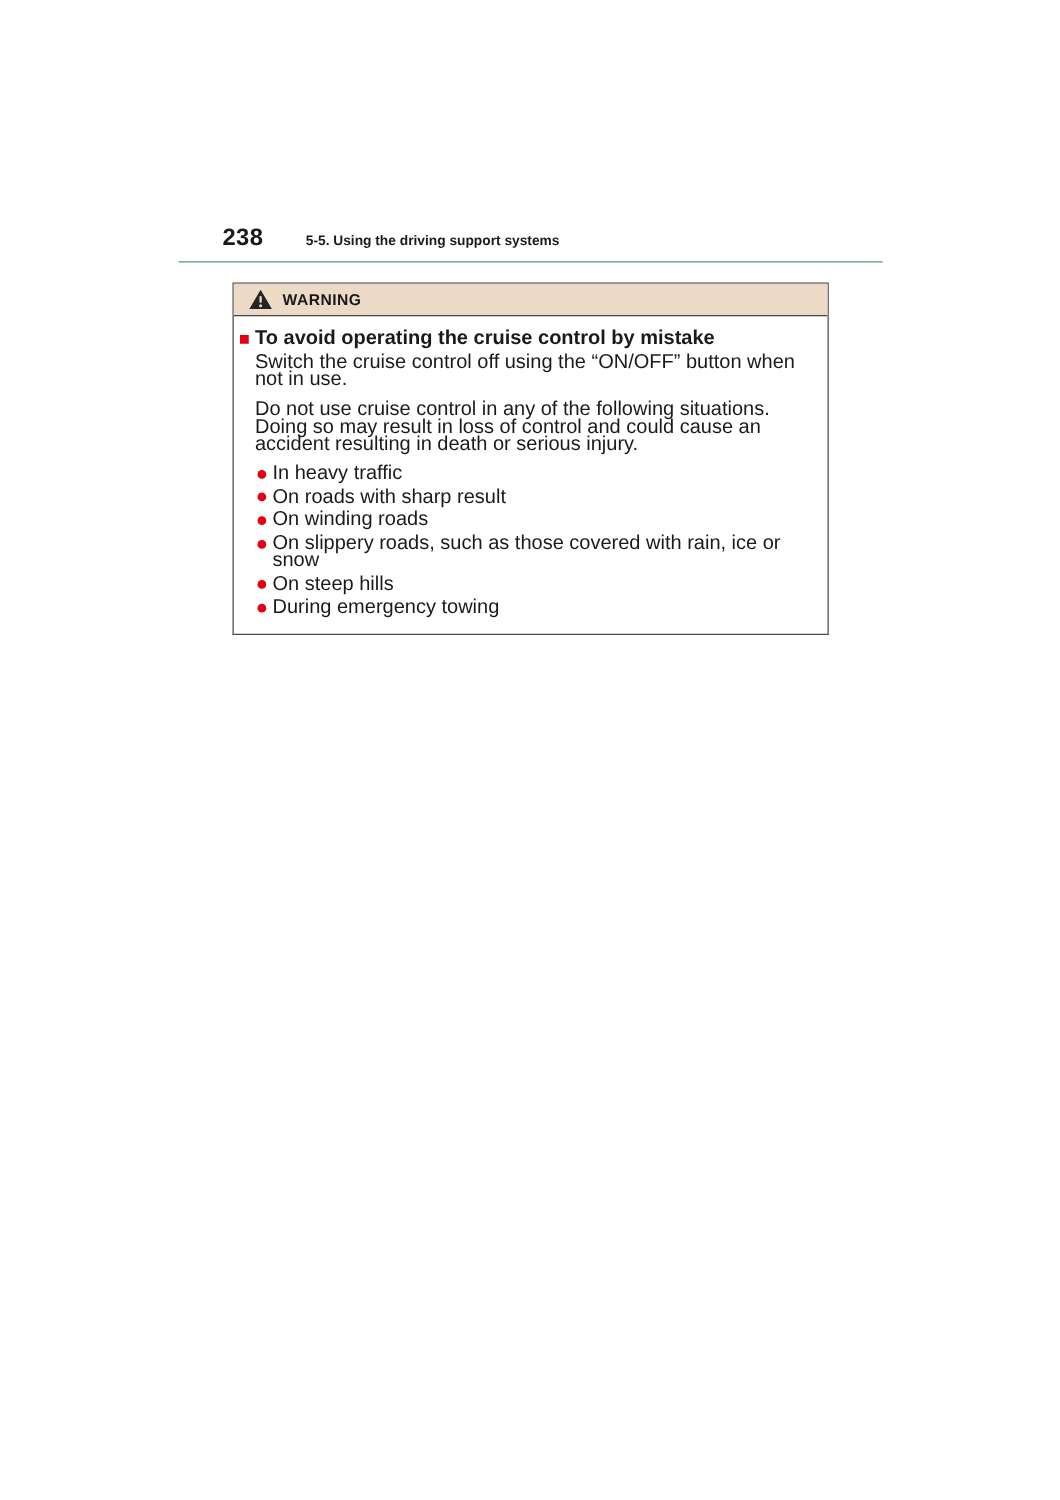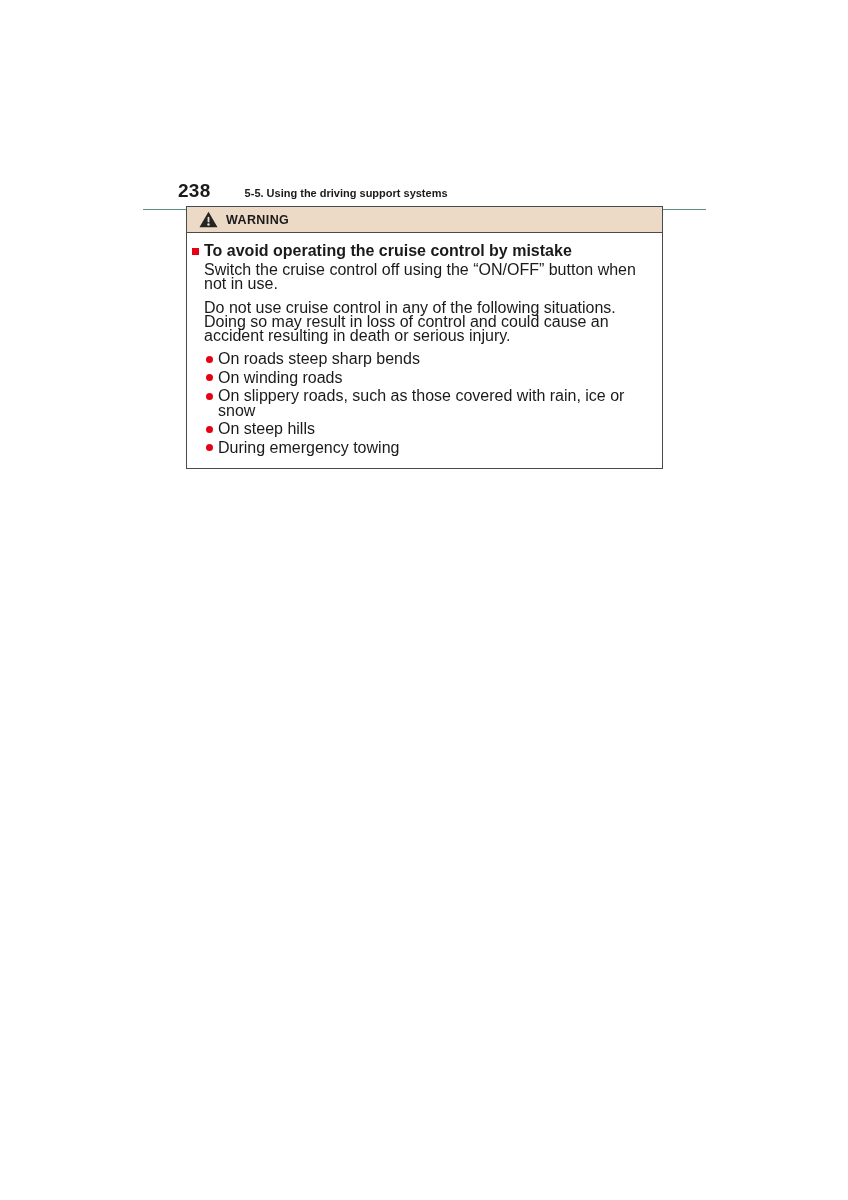--- a/index.html
+++ b/index.html
@@ -40,21 +40,21 @@
     height: 0;
     border: none;
     border-top: 1.6px solid #5d9184;
     margin: 7px 0 0 0;
   }
 
   
   .warning-box {
     position: absolute;
     left: 186px;
-    top: 206px;
+    top: 226px;
     width: 477px;
     border: 1px solid #4a4a4a;
     background: #ffffff;
   }
   .warning-header {
     background: #eddac6;
     border-bottom: 1px solid #4a4a4a;
     height: 26px;
     display: flex;
     align-items: center;
@@ -145,21 +145,25 @@
 
     <div class="w-item">
       <div class="w-text">
         <div>Do not use cruise control in any of the following situations.</div>
         <div>Doing so may result in loss of control and could cause an accident resulting in death or serious injury.</div>
       </div>
 
       <ul class="bullet-list">
         <li class="bullet">
           <span class="dot"></span>
-          <span class="bullet-content">On roads steep sharp bends</span>
+          <span class="bullet-content">In heavy traffic</span>
+        </li>
+        <li class="bullet">
+          <span class="dot"></span>
+          <span class="bullet-content">On roads with sharp result</span>
         </li>
         <li class="bullet">
           <span class="dot"></span>
           <span class="bullet-content">On winding roads</span>
         </li>
         <li class="bullet">
           <span class="dot"></span>
           <span class="bullet-content">On slippery roads, such as those covered with rain, ice or snow</span>
         </li>
         <li class="bullet">

